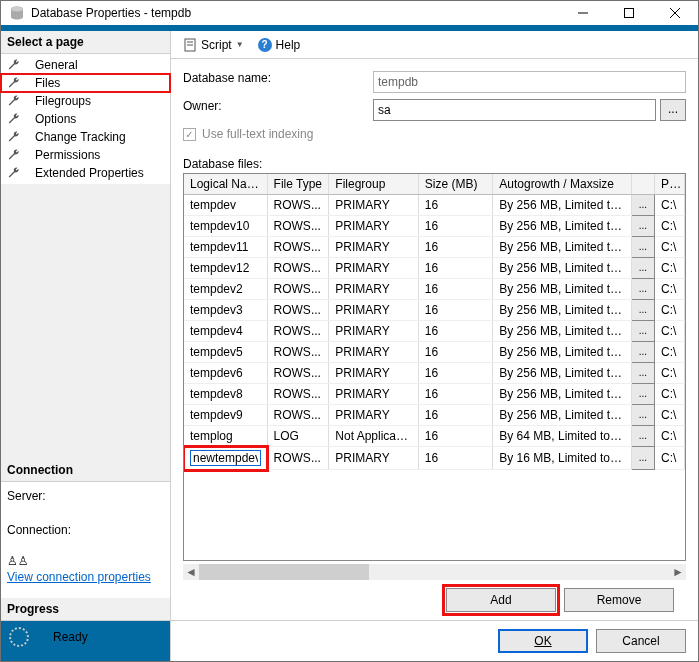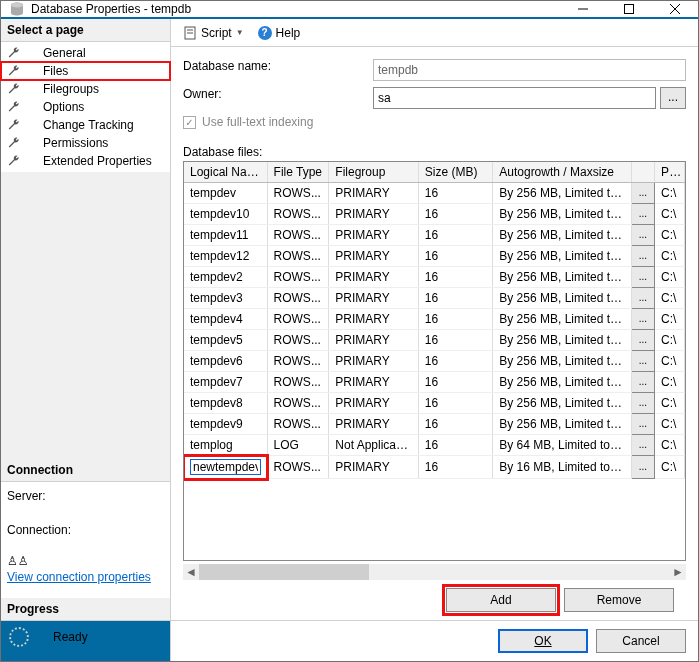--- a/index.html
+++ b/index.html
@@ -1,28 +1,28 @@
 <!DOCTYPE html>
 <html><head>
 <meta charset="utf-8">
 <style>
 * { box-sizing: border-box; margin: 0; padding: 0; font-family: "Segoe UI", Tahoma, sans-serif; font-size: 12px; }
 html, body { width: 699px; height: 662px; background: #f0f0f0; overflow: hidden; }
 .window { width: 699px; height: 662px; background: #fff; border: 1px solid #707070; display: flex; flex-direction: column; }
-.titlebar { height: 18px; background: #fff; display: flex; align-items: center; border-bottom: 2px solid #0369a1; }
+.titlebar { height: 30px; background: #fff; display: flex; align-items: center; border-bottom: 6px solid #0369a1; }
 .titlebar-icon { width: 16px; height: 16px; margin: 0 6px 0 8px; }
 .titlebar-title { flex: 1; font-size: 12px; }
 .winbtns { display: flex; }
 .winbtn { width: 46px; height: 29px; display: flex; align-items: center; justify-content: center; }
 .winbtn svg { stroke: #000; stroke-width: 1; fill: none; }
 .body { flex: 1; display: flex; min-height: 0; }
 .sidebar { width: 170px; background: #f0f0f0; border-right: 1px solid #d0d0d0; display: flex; flex-direction: column; }
 .sidehdr { font-weight: bold; padding: 4px 6px; border-bottom: 1px solid #d0d0d0; background: #f0f0f0; }
 .sideitems { background: #fff; padding: 2px 0; }
-.sideitem { display: flex; align-items: center; padding: 2px 6px; gap: 22px; }
+.sideitem { display: flex; align-items: center; padding: 2px 6px; gap: 14px; }
 .sideitem.highlight { outline: 2px solid #e11; outline-offset: -1px; }
 .wrench { width: 14px; height: 14px; flex-shrink: 0; }
 .connbox { margin-top: auto; }
 .connsec { background: #fff; padding: 4px 6px 12px 6px; }
 .connlabel { padding: 3px 0; }
 .connlink { color: #0066cc; text-decoration: underline; padding: 2px 0; display: inline-block; }
 .people-icon { display: inline-block; width: 16px; text-align: center; }
 .progsec { }
 .ready { display: flex; align-items: center; gap: 24px; padding: 6px 8px 14px 8px; background:#0369a1;}
 .spinner { width: 20px; height: 20px; border: 2px dotted #ccc; border-radius: 50%; }
@@ -285,29 +285,20 @@
                 <tr>
                   <td>tempdev6</td>
                   <td>ROWS...</td>
                   <td>PRIMARY</td>
                   <td>16</td>
                   <td>By 256 MB, Limited to ...</td>
                   <td class="cell-ellips">...</td>
                   <td>C:\</td>
                 </tr>
                 <tr>
-                  <td>tempdev7</td>
-                  <td>ROWS...</td>
-                  <td>PRIMARY</td>
-                  <td>16</td>
-                  <td>By 256 MB, Limited to ...</td>
-                  <td class="cell-ellips">...</td>
-                  <td>C:\</td>
-                </tr>
-                <tr>
                   <td>tempdev8</td>
                   <td>ROWS...</td>
                   <td>PRIMARY</td>
                   <td>16</td>
                   <td>By 256 MB, Limited to ...</td>
                   <td class="cell-ellips">...</td>
                   <td>C:\</td>
                 </tr>
                 <tr>
                   <td>tempdev9</td>

